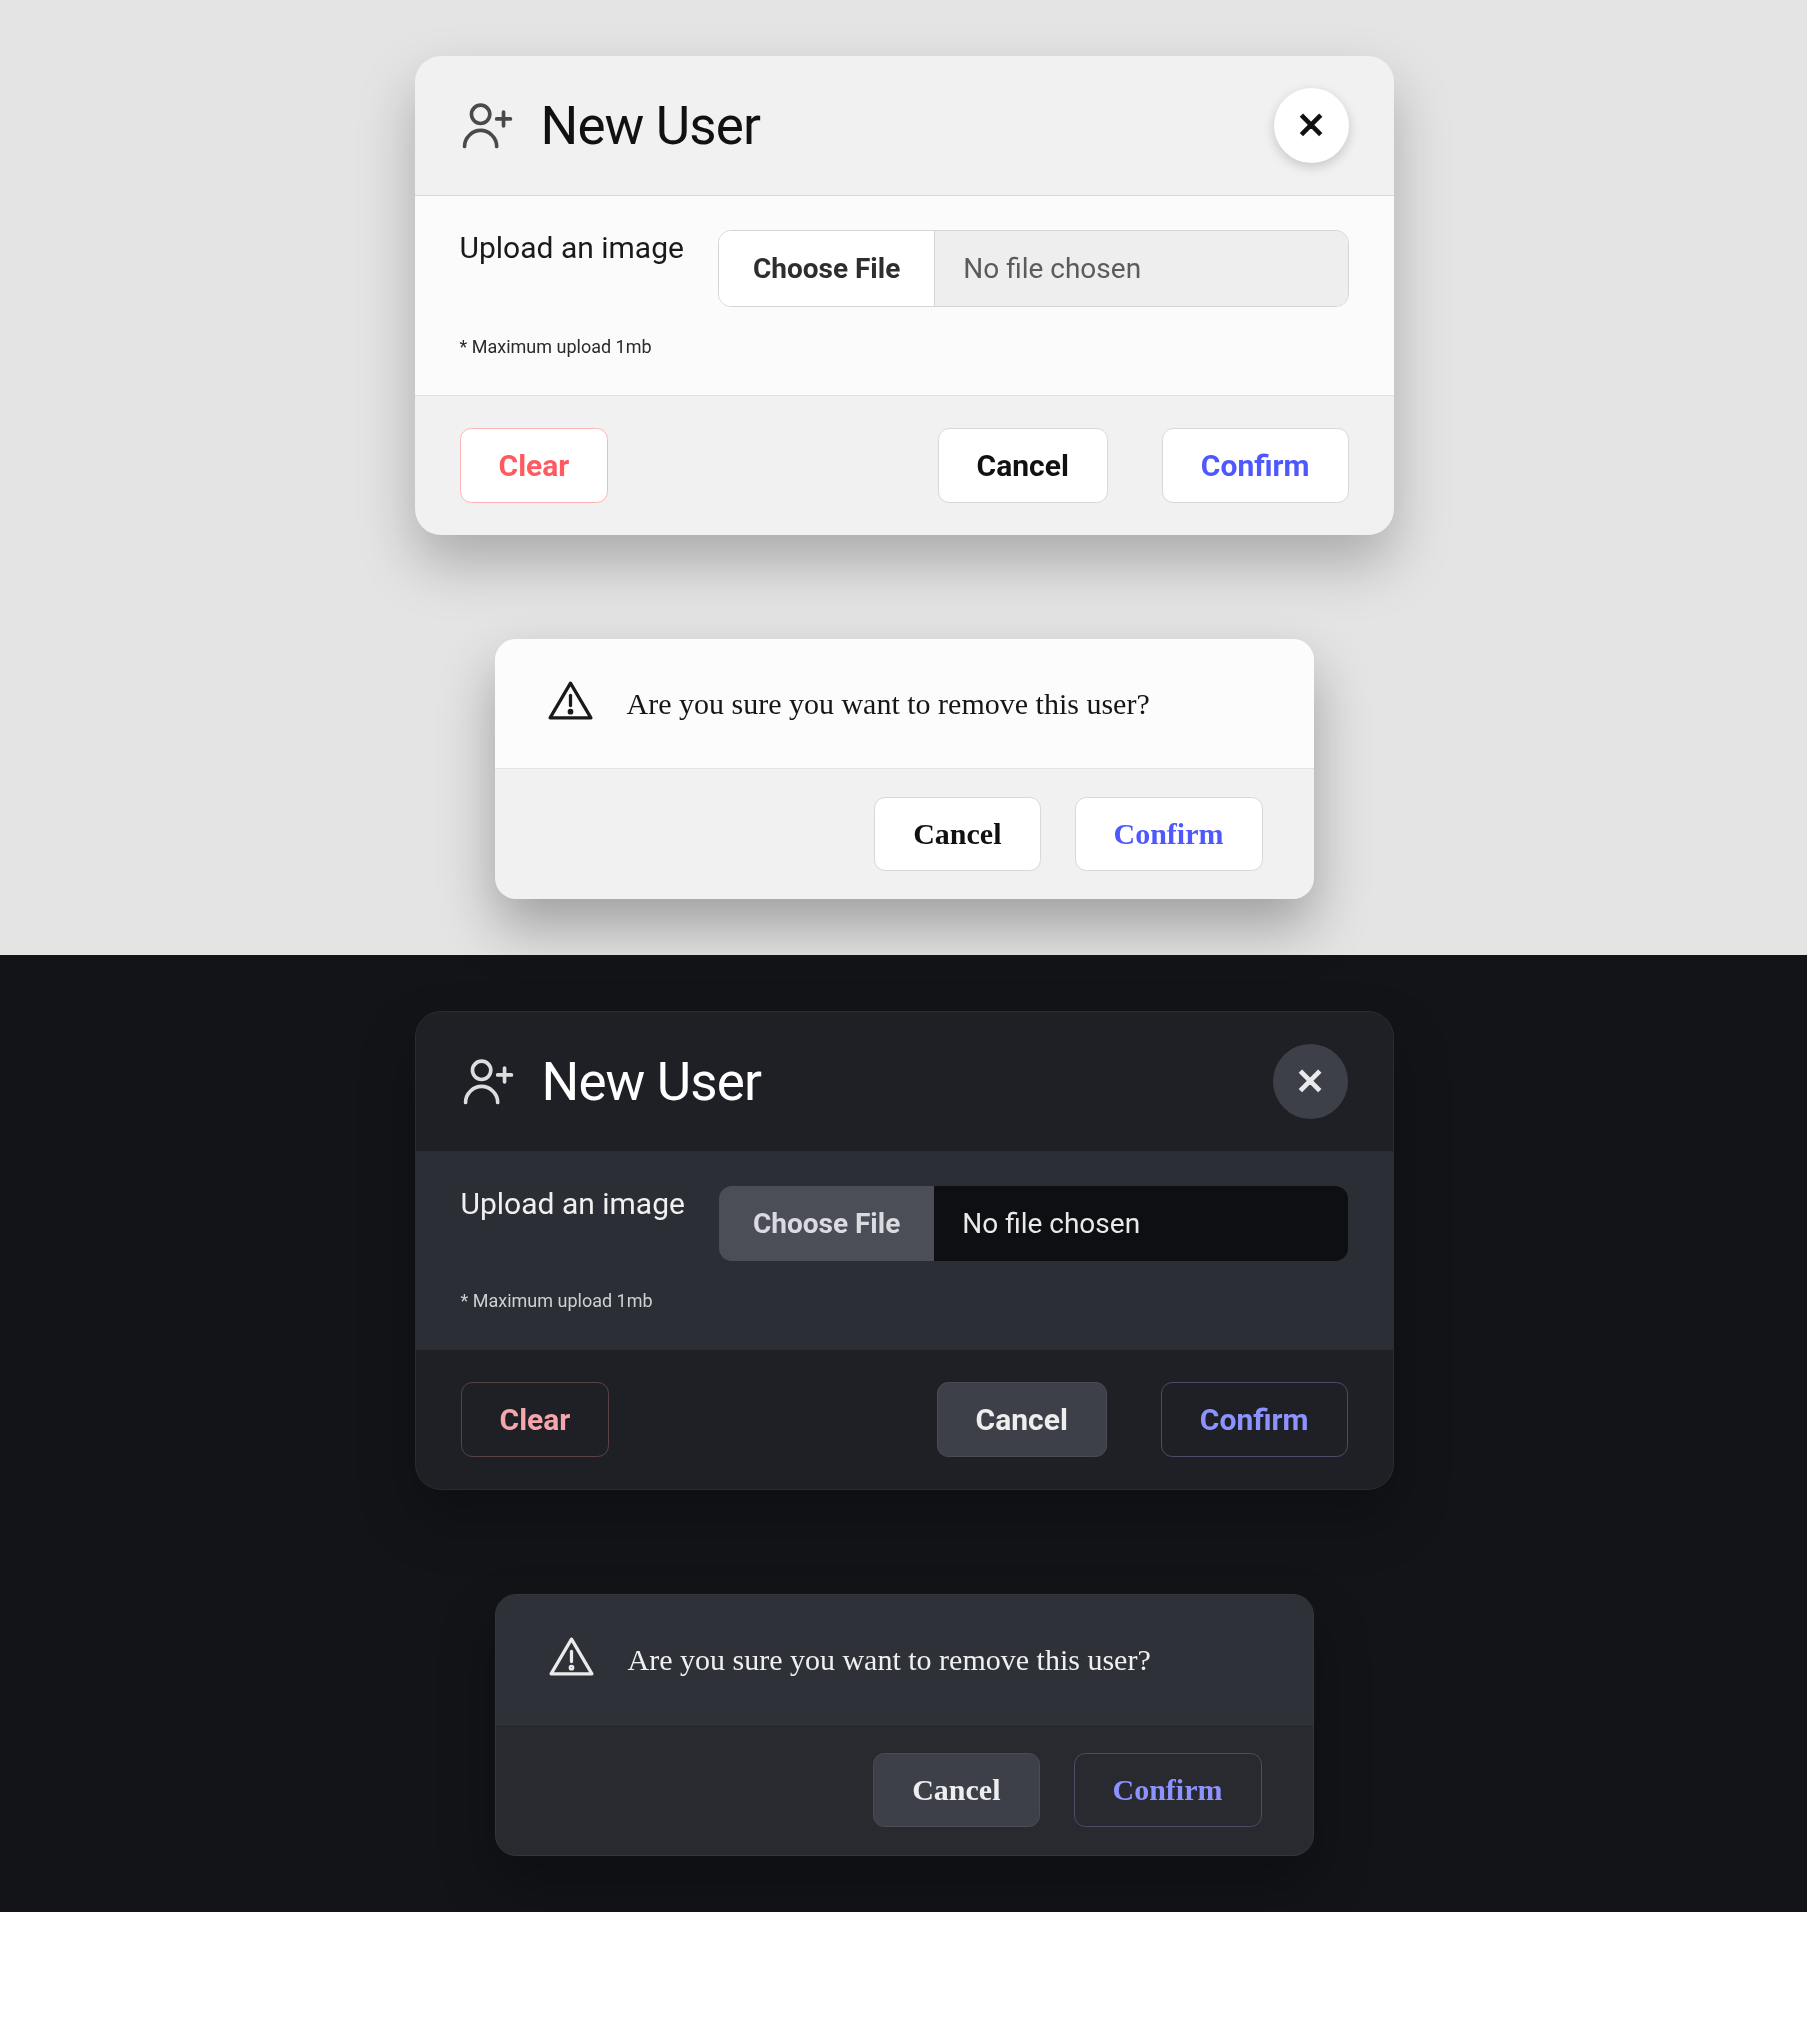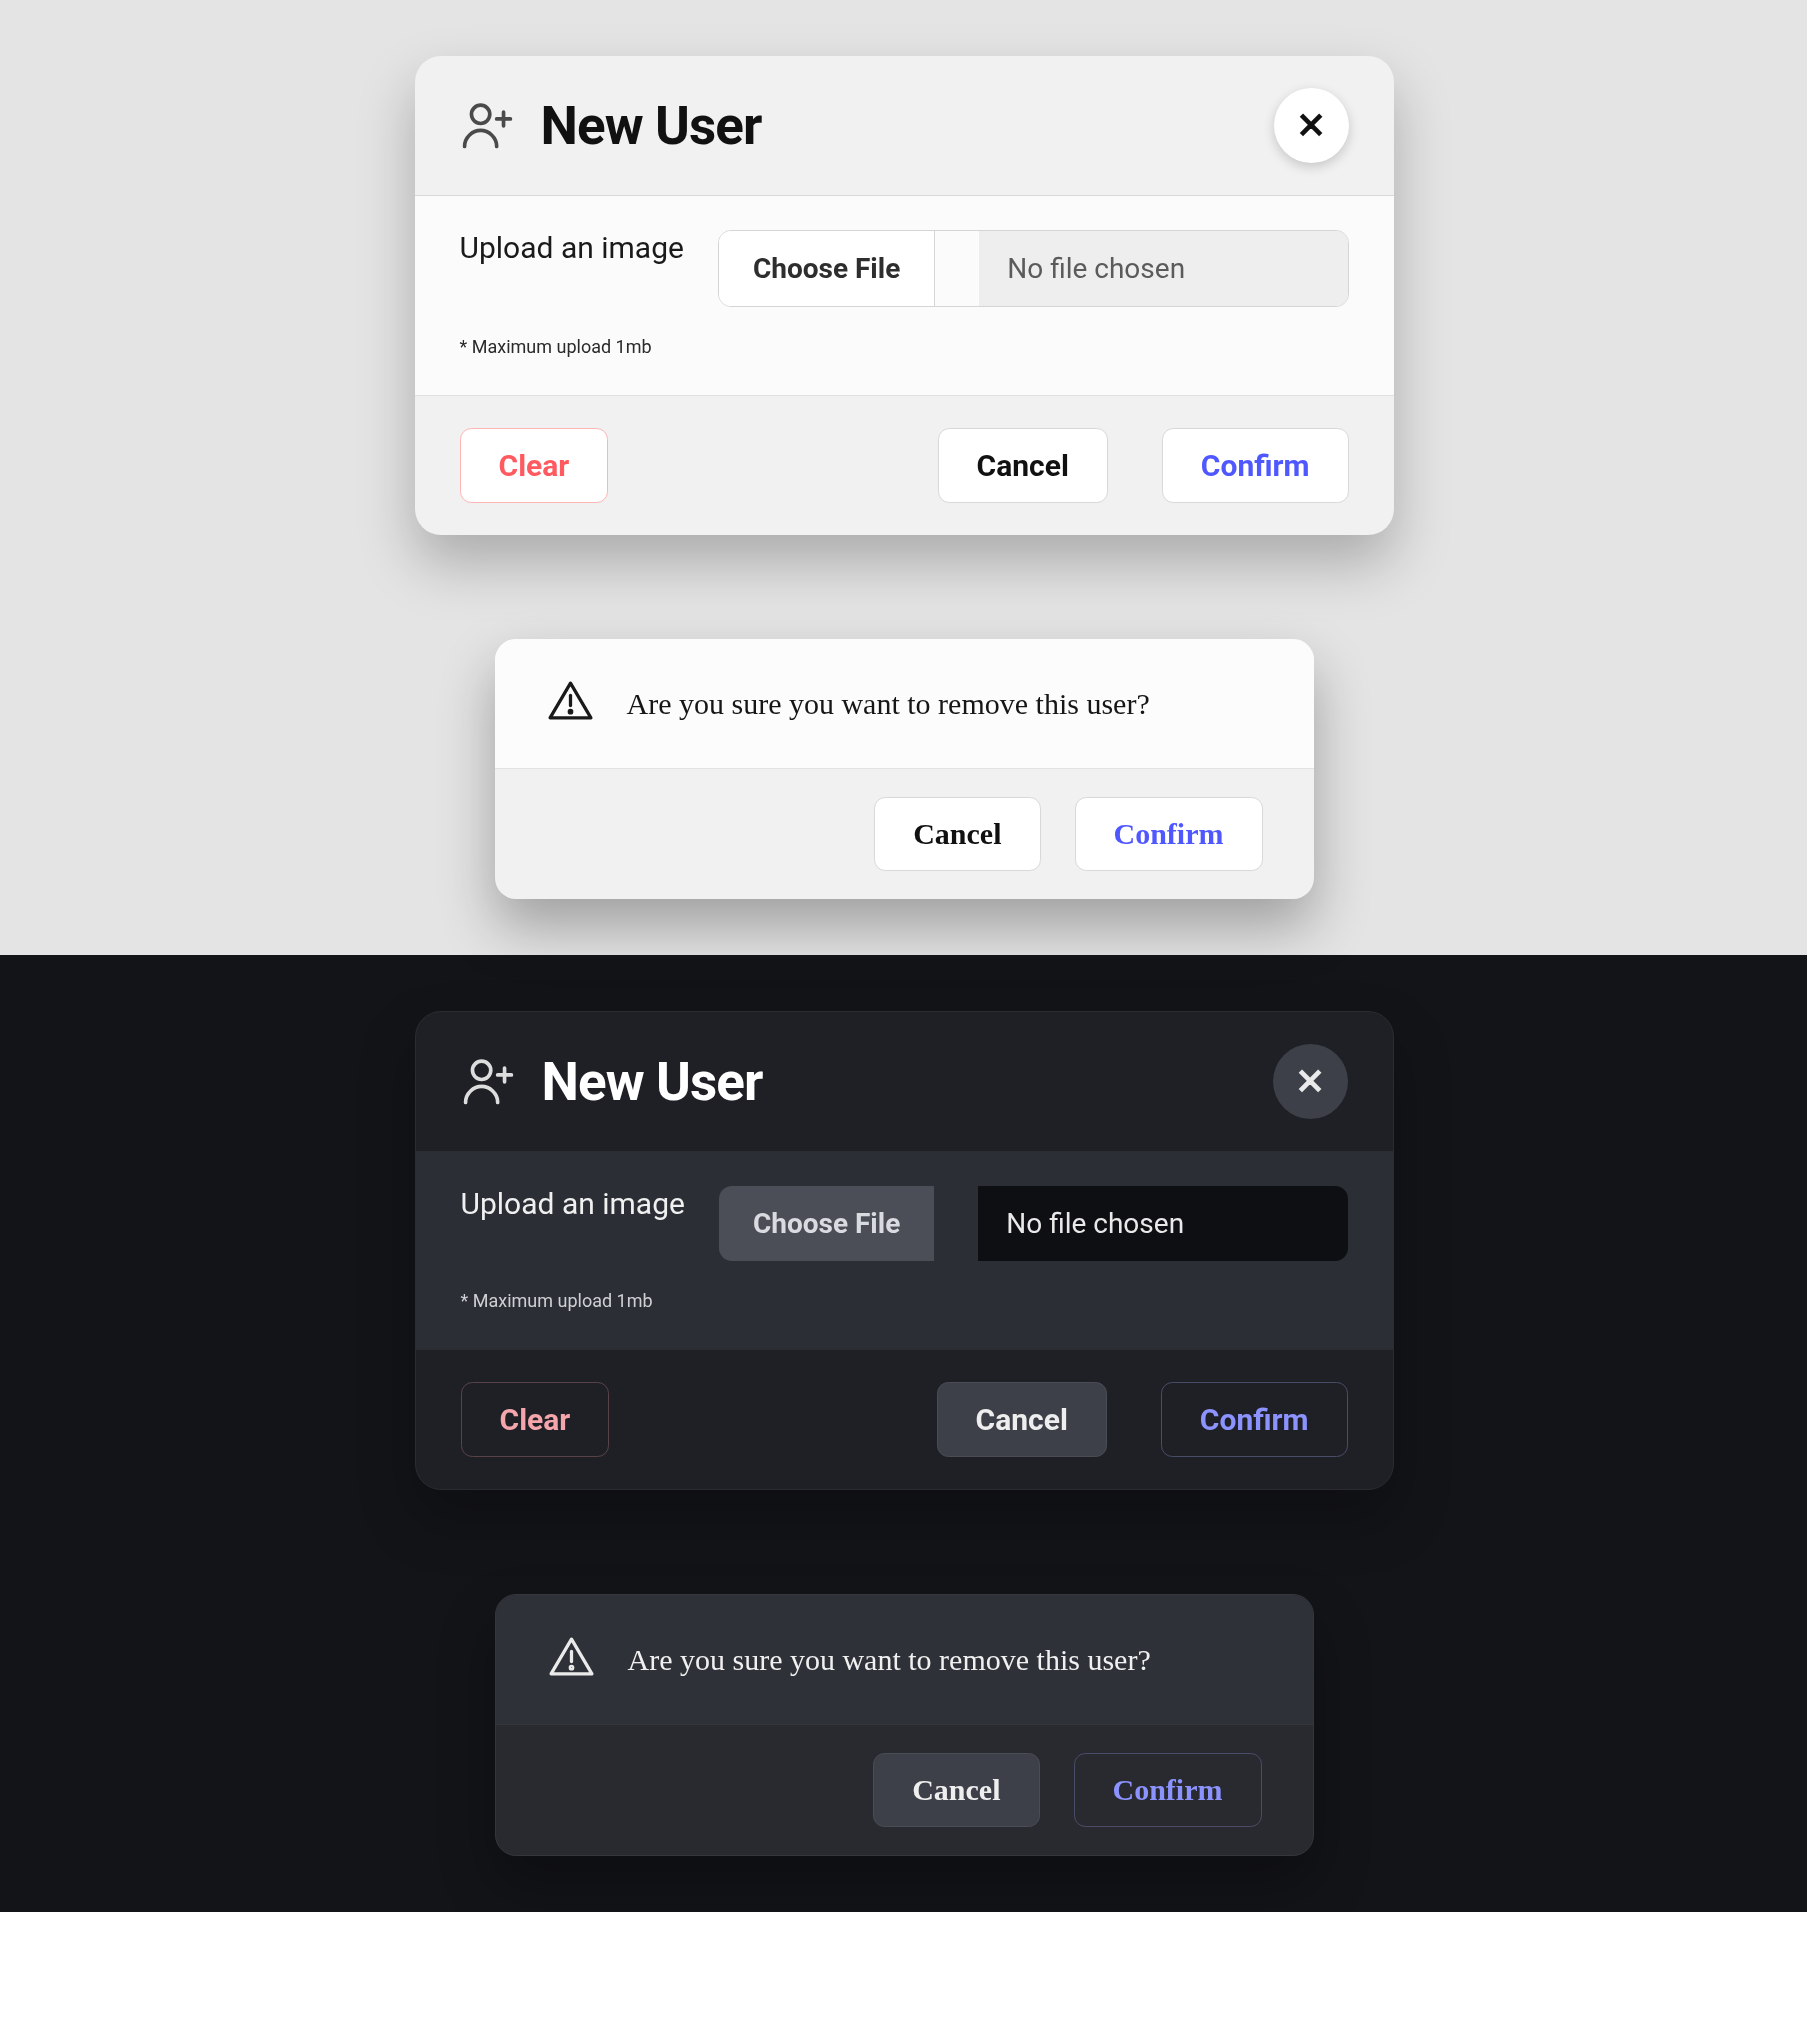--- a/index.html
+++ b/index.html
@@ -30,21 +30,21 @@
   .card-header {
     display: flex;
     align-items: center;
     padding: 32px 45px;
   }
   .light .card-header { border-bottom: 0.9px solid #d9d9d9; }
   .dark  .card-header { border-bottom: 0.9px solid #2a2c32; }
 
   .card-header .title {
     font-size: 53px;
-    font-weight: 700;
+    font-weight: 400;
     letter-spacing: -0.9px;
   }
   .light .title { color: #111; }
   .dark  .title { color: #fff; }
 
   .icon-user-plus {
     margin-right: 26px;
   }
   .light .icon-user-plus svg { stroke: #4a4a4a; }
   .dark  .icon-user-plus svg { stroke: #ddd; }
@@ -75,21 +75,20 @@
   }
   .upload-label { font-size: 30px; }
   .light .upload-label { color: #1a1a1a; }
   .dark  .upload-label { color: #f0f0f0; }
 
   .file-combo {
     flex: 1;
     display: flex;
     border-radius: 13px;
     overflow: hidden;
-    gap: 44px;
   }
   .light .file-combo { border: 0.9px solid #d5d5d5; }
   .dark  .file-combo { }
 
   .choose-btn {
     padding: 21px 34px;
     font-size: 28px;
     font-weight: 700;
     cursor: pointer;
     white-space: nowrap;

